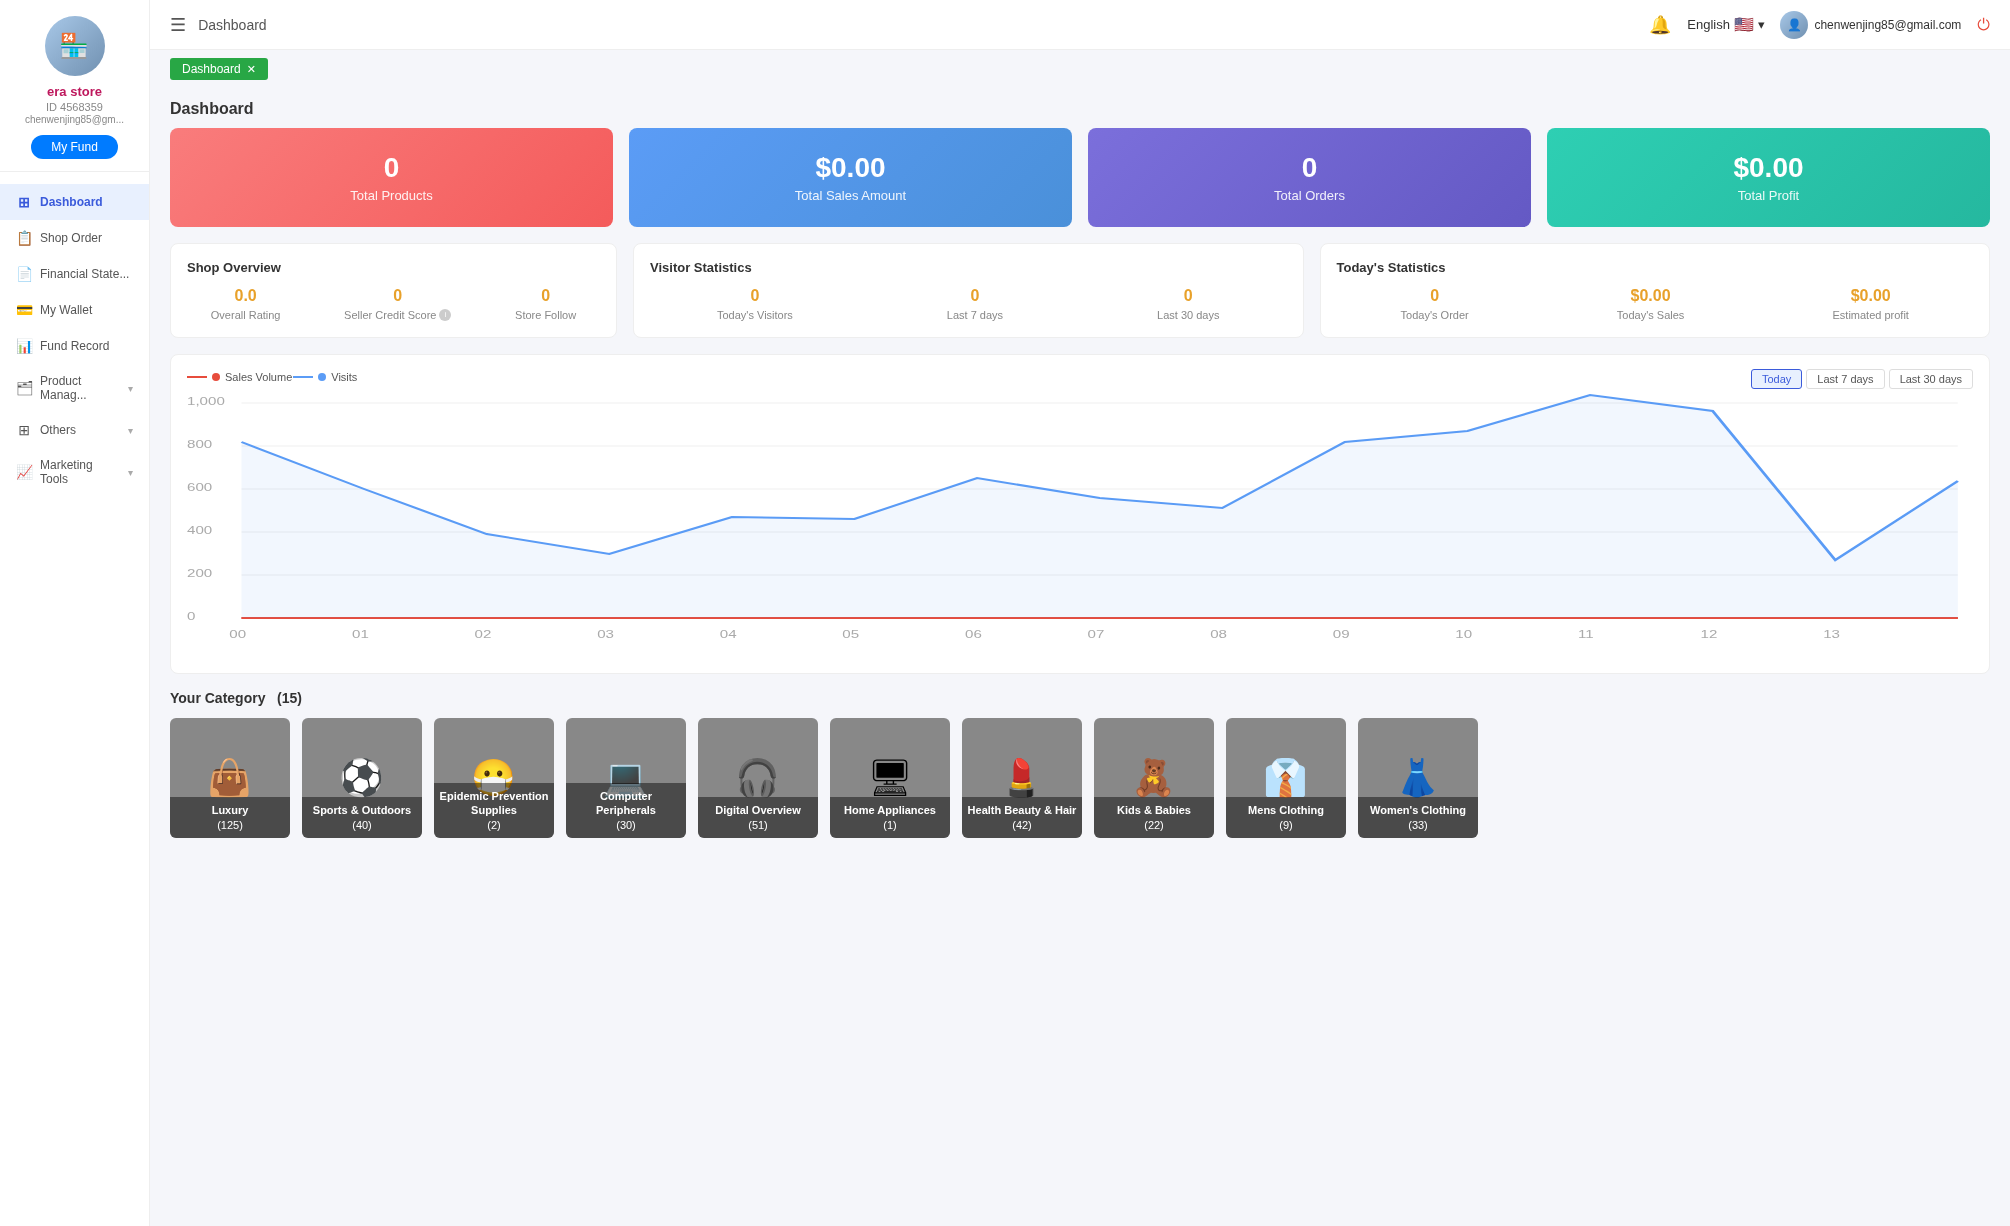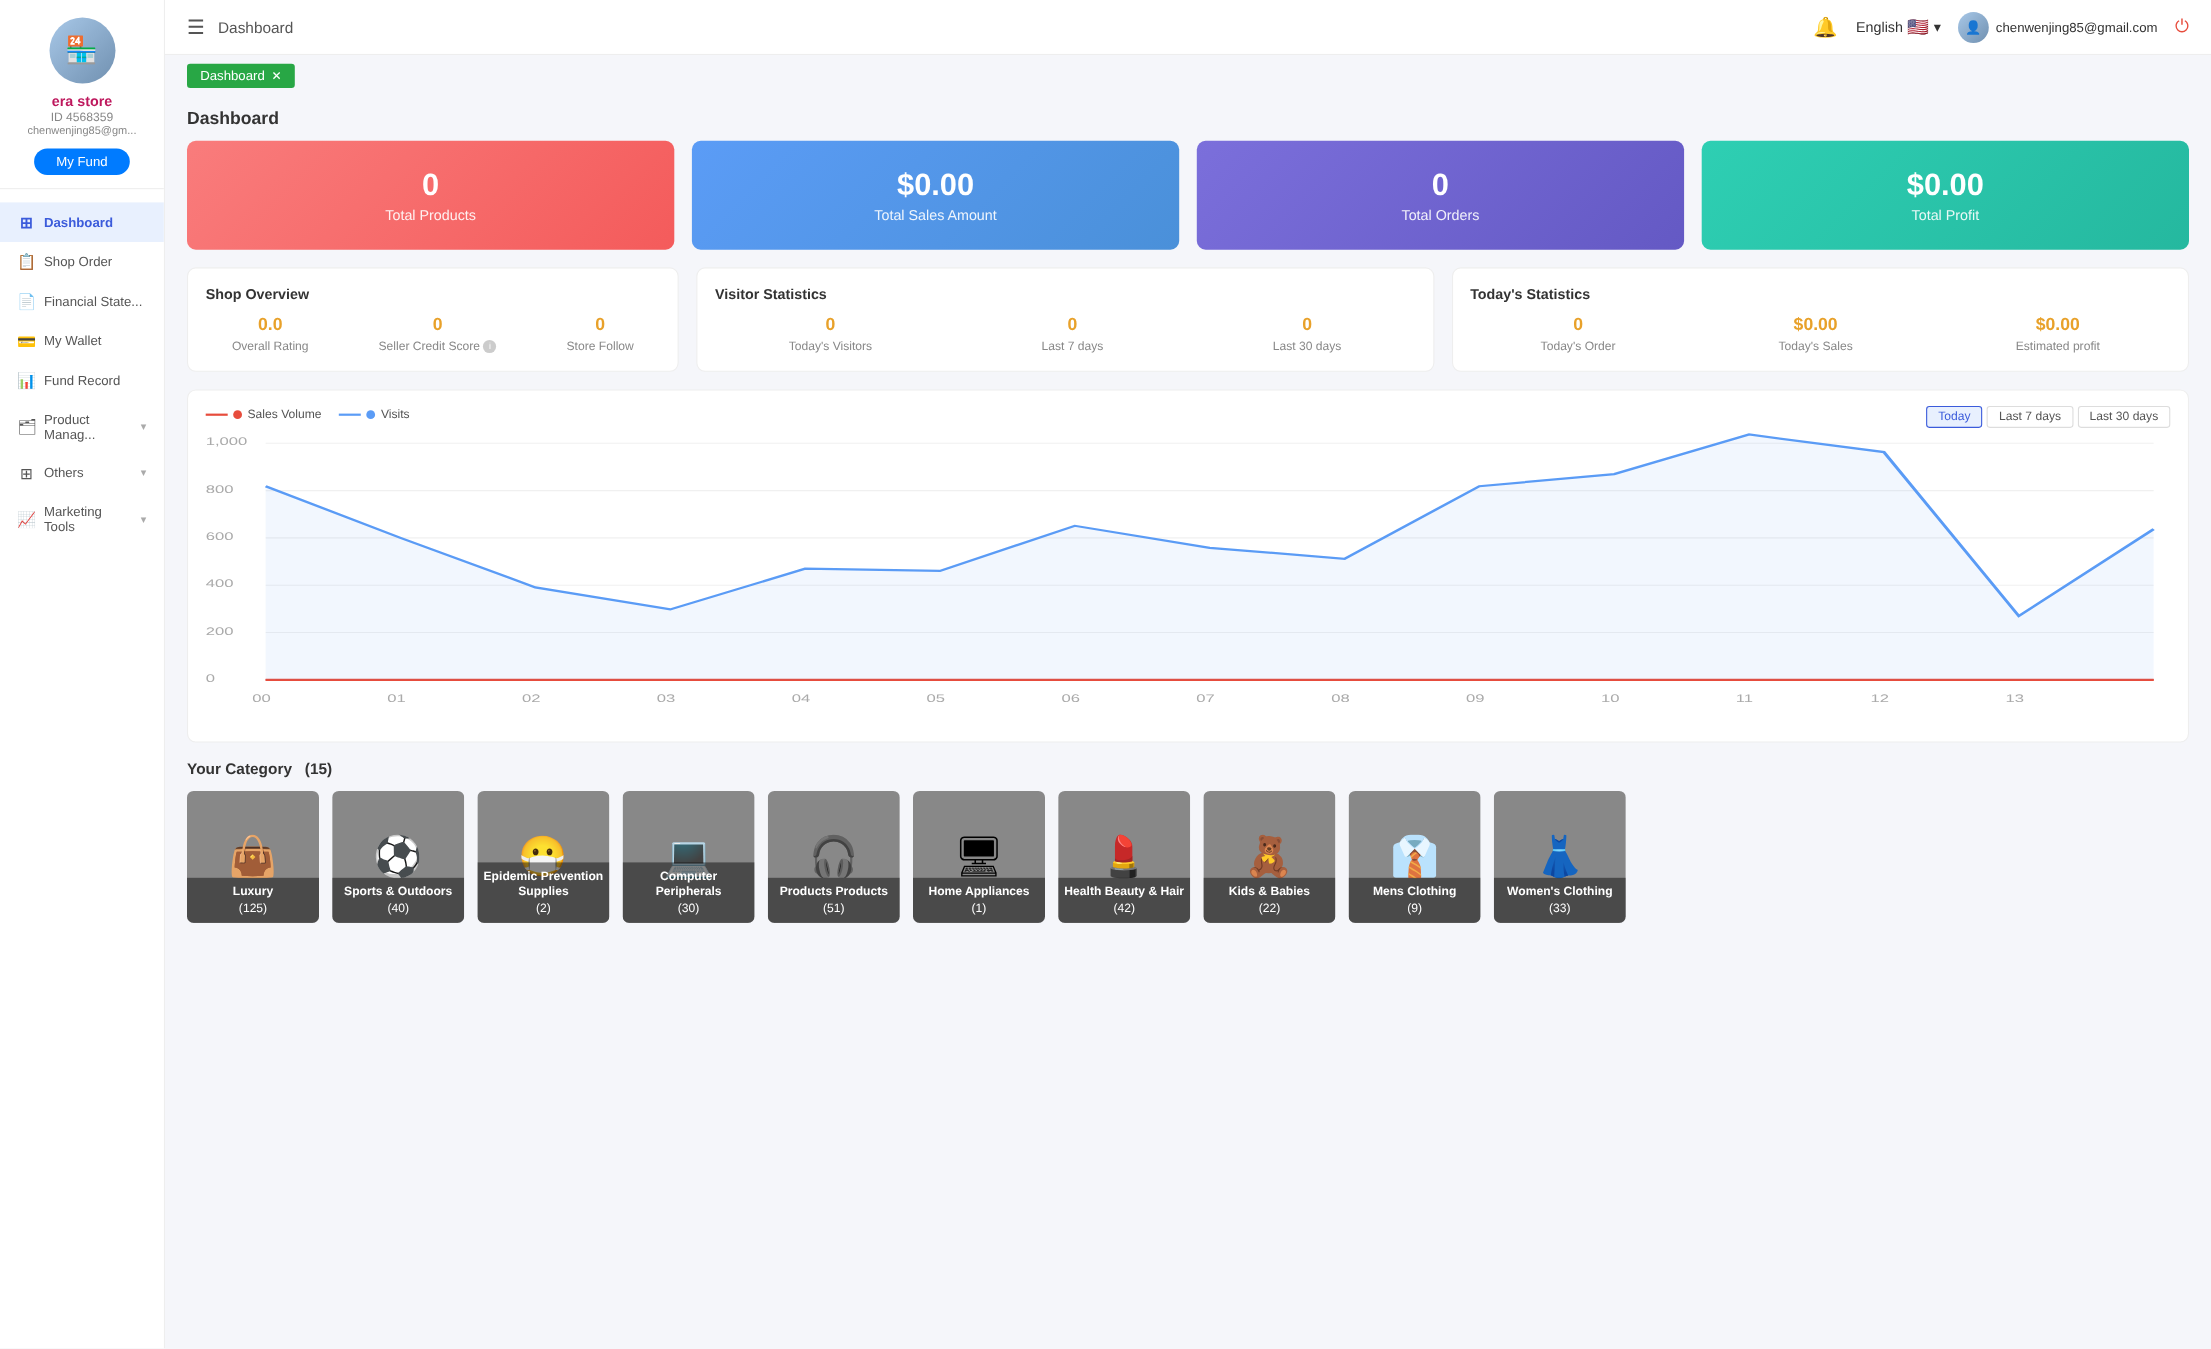--- a/index.html
+++ b/index.html
@@ -132,21 +132,21 @@
     .shop-overview-stats { display: flex; gap: 16px; justify-content: space-around; }
     .stat-item { text-align: center; }
     .stat-item .num { font-size: 16px; font-weight: 700; color: #e8a12a; }
     .stat-item .desc { font-size: 11px; color: #888; margin-top: 4px; display: flex; align-items: center; gap: 3px; }
 
     .visitor-stats { display: flex; gap: 20px; justify-content: space-around; }
     .today-stats { display: flex; gap: 20px; justify-content: space-around; }
 
     
     .chart-panel { background: #fff; border-radius: 8px; padding: 16px; border: 1px solid #eee; margin-bottom: 16px; position: relative; }
-    .chart-legend { display: flex; align-items: center; gap: 16px; font-size: 11px; color: #555; }
+    .chart-legend { display: flex; align-items: center; gap: 1px; font-size: 11px; color: #555; }
     .legend-item { display: flex; align-items: center; gap: 5px; }
     .legend-dot { width: 8px; height: 8px; border-radius: 50%; }
     .legend-line { width: 20px; height: 2px; }
     .chart-buttons { position: absolute; top: 14px; right: 16px; display: flex; gap: 4px; }
     .chart-btn { padding: 3px 10px; font-size: 11px; border: 1px solid #ddd; border-radius: 3px; cursor: pointer; background: #fff; color: #555; }
     .chart-btn.active { background: #e8f0fe; border-color: #3b5bdb; color: #3b5bdb; }
 
     .chart-area { margin-top: 10px; position: relative; }
     svg.line-chart { width: 100%; height: 260px; }
 
@@ -464,21 +464,21 @@
     <div class="overlay">
       <div style="font-weight:600;">Computer Peripherals</div>
       <div>(30)</div>
     </div>
   </div>
           <div class="category-card">
     <div class="bg cat-digital">
       <span style="font-size:36px;">🎧</span>
     </div>
     <div class="overlay">
-      <div style="font-weight:600;">Products Products</div>
+      <div style="font-weight:600;">Digital Overview</div>
       <div>(51)</div>
     </div>
   </div>
           <div class="category-card">
     <div class="bg cat-appliances">
       <span style="font-size:36px;">🖥</span>
     </div>
     <div class="overlay">
       <div style="font-weight:600;">Home Appliances</div>
       <div>(1)</div>

